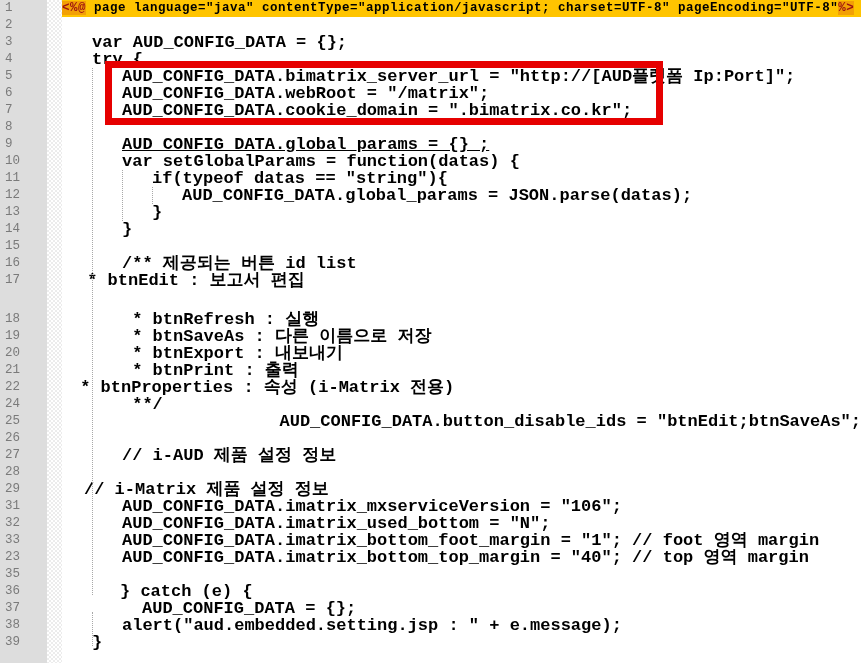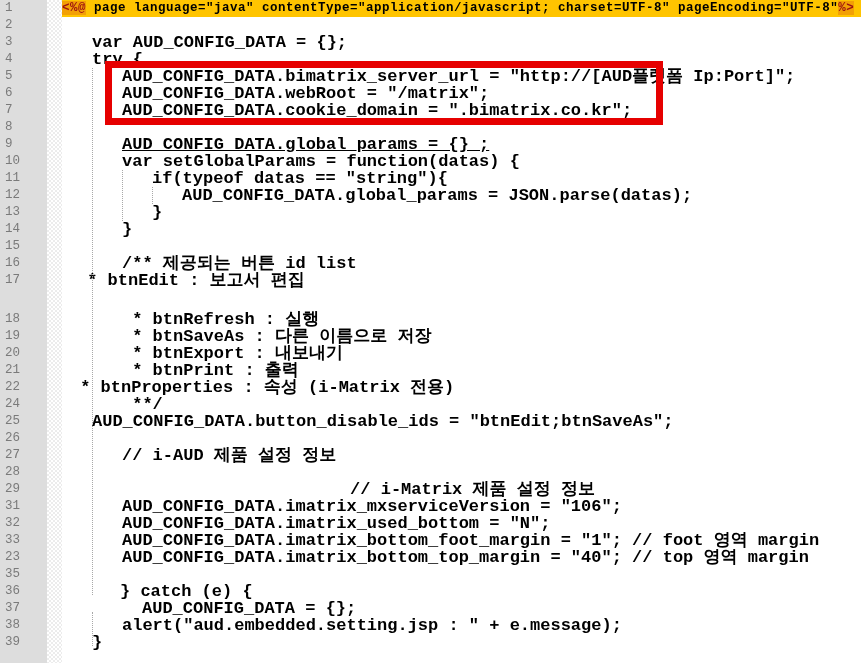--- a/index.html
+++ b/index.html
@@ -149,37 +149,37 @@
       <div class="line">
         <span class="num">22</span>
         <span class="code" style="padding-left: 62px; margin-left: 8px;"> * btnProperties : 속성 (i-Matrix 전용)</span>
       </div>
       <div class="line">
         <span class="num">24</span>
         <span class="code" style="padding-left: 122px;"> **/</span>
       </div>
       <div class="line">
         <span class="num">25</span>
-        <span class="code" style="padding-left: 92px;">AUD_CONFIG_DATA.button_disable_ids = "btnEdit;btnSaveAs";</span>
+        <span class="code" style="padding-left: 66px; text-align: right;">AUD_CONFIG_DATA.button_disable_ids = "btnEdit;btnSaveAs";</span>
       </div>
       <div class="line">
         <span class="num">26</span>
         <span class="code" style="padding-left: 62px;"></span>
       </div>
       <div class="line">
         <span class="num">27</span>
         <span class="code" style="padding-left: 122px;">// i-AUD 제품 설정 정보</span>
       </div>
       <div class="line">
         <span class="num">28</span>
         <span class="code" style="padding-left: 62px;"></span>
       </div>
       <div class="line">
         <span class="num">29</span>
-        <span class="code" style="padding-left: 84px; text-align: center;">// i-Matrix 제품 설정 정보</span>
+        <span class="code" style="padding-left: 84px;">// i-Matrix 제품 설정 정보</span>
       </div>
       <div class="line">
         <span class="num">31</span>
         <span class="code" style="padding-left: 122px;">AUD_CONFIG_DATA.imatrix_mxserviceVersion = "106";</span>
       </div>
       <div class="line">
         <span class="num">32</span>
         <span class="code" style="padding-left: 122px;">AUD_CONFIG_DATA.imatrix_used_bottom = "N";</span>
       </div>
       <div class="line">

